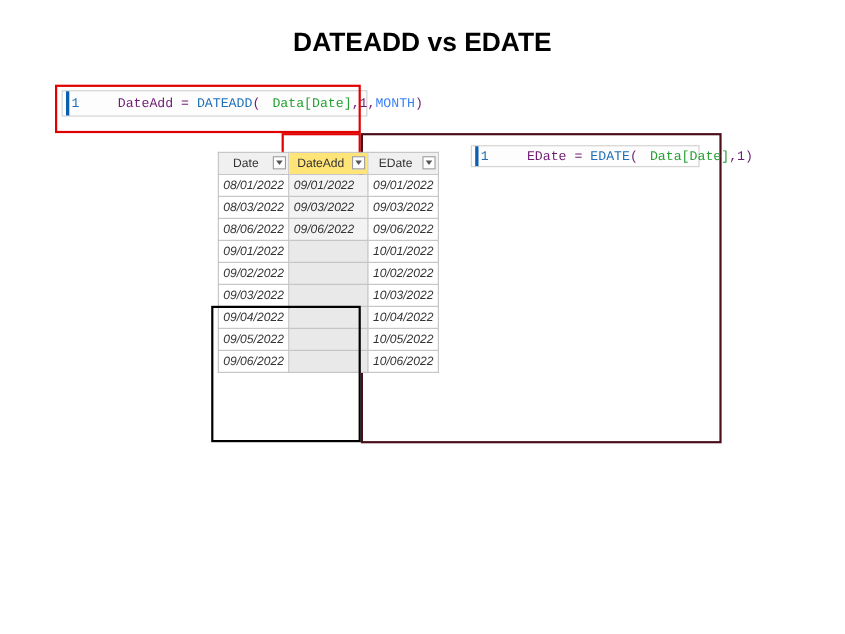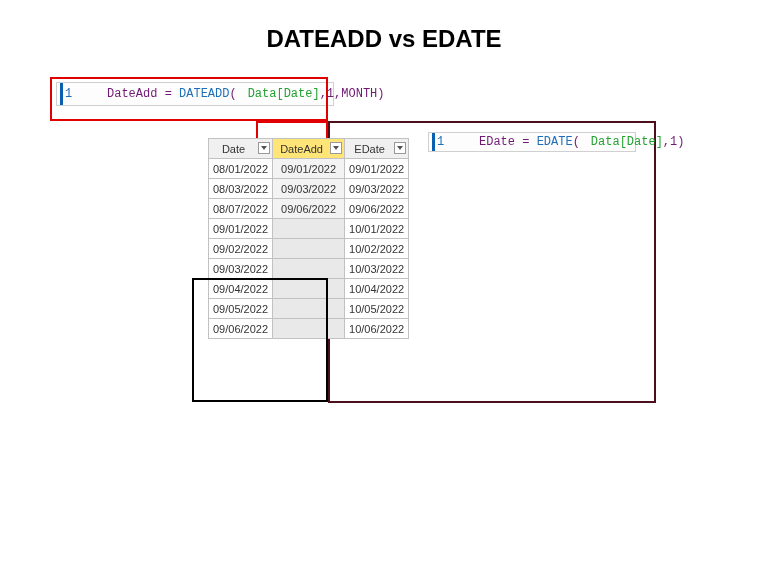--- a/index.html
+++ b/index.html
@@ -41,21 +41,21 @@
     margin-right: 6px;
     border-left: 3px solid #0b5fb0;
     padding-left: 2px;
     height: 100%;
     display: flex;
     align-items: center;
   }
   .mono { white-space: pre; }
   .kw { color: #1e6fb8; }  
   .col { color: #25a032; padding-left: 11px; } 
-  .arg { color: #701a75; } 
+  .arg { color: #3b82f6; } 
   .plain { color: #701a75; }
 
   .red-outline {
     position: absolute;
     border: 2px solid #e00000;
     box-sizing: border-box;
     pointer-events: none;
   }
   .dark-red-outline {
     position: absolute;
@@ -66,33 +66,34 @@
   .black-outline {
     position: absolute;
     border: 2.5px solid #000;
     box-sizing: border-box;
     pointer-events: none;
   }
 
   
   .table-wrap {
     position: absolute;
-    left: 208px;
+    left: 198px;
     top: 138px;
   }
   table.data {
     border-collapse: collapse;
     font-size: 11px;
   }
   table.data th, table.data td {
     border: 1px solid #c1c1c1;
     height: 20px;
     box-sizing: border-box;
     padding: 0 4px;
-    text-align: center;
+    text-align: left;
+    font-style: italic;
     color: #333;
     background: #fff;
   }
   table.data th {
     background: #f0f0f0;
     font-style: normal;
     font-weight: 400;
     text-align: center;
     position: relative;
     padding-right: 18px;
@@ -178,21 +179,21 @@
           <td class="col-date">08/01/2022</td>
           <td class="col-dadd selcol">09/01/2022</td>
           <td class="col-edate">09/01/2022</td>
         </tr>
         <tr>
           <td class="col-date">08/03/2022</td>
           <td class="col-dadd selcol">09/03/2022</td>
           <td class="col-edate">09/03/2022</td>
         </tr>
         <tr>
-          <td class="col-date">08/07/2022</td>
+          <td class="col-date">08/06/2022</td>
           <td class="col-dadd selcol">09/06/2022</td>
           <td class="col-edate">09/06/2022</td>
         </tr>
         <tr>
           <td class="col-date">09/01/2022</td>
           <td class="col-dadd selcol empty"></td>
           <td class="col-edate">10/01/2022</td>
         </tr>
         <tr>
           <td class="col-date">09/02/2022</td>

